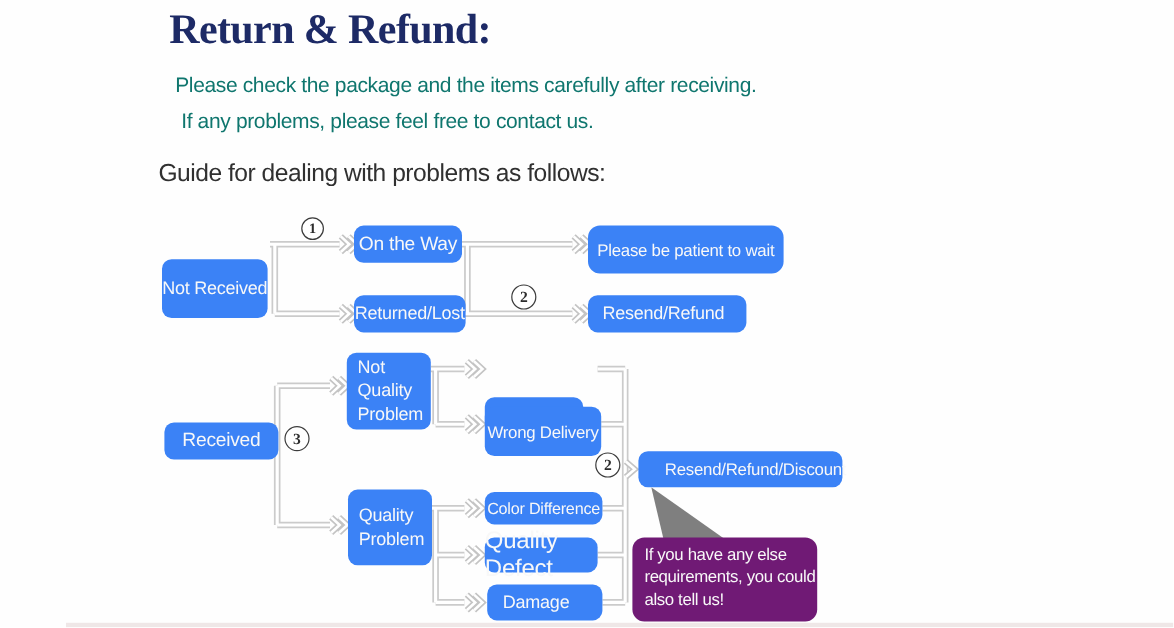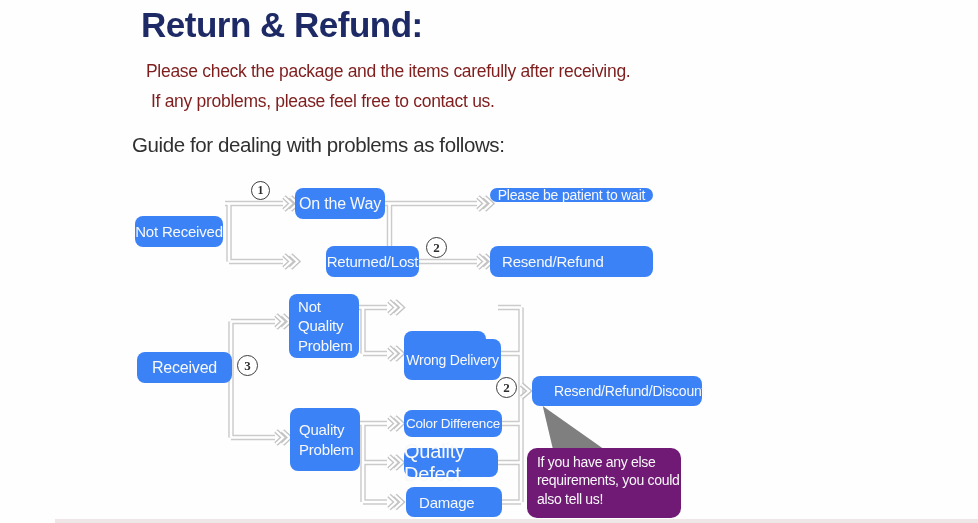--- a/index.html
+++ b/index.html
@@ -2,25 +2,25 @@
 <html><head>
 <meta charset="utf-8">
 <style>
   html,body{margin:0;padding:0;background:#ffffff;}
   .canvas{
     position:relative;width:978px;height:523px;background:#fefefe;
     overflow:hidden;font-family:"Liberation Sans",sans-serif;
   }
   .title{
     position:absolute;left:141px;top:5px;
-    font-family:Liberation Sans, sans-serif;font-weight:bold;
+    font-family:Liberation Serif, serif;font-weight:bold;
     font-size:35px;color:#1d2a66;letter-spacing:-0.5px;white-space:nowrap;
   }
   .intro{
-    position:absolute;font-size:17.5px;color:#7f1d1d;letter-spacing:-0.3px;white-space:nowrap;
+    position:absolute;font-size:17.5px;color:#0f766e;letter-spacing:-0.3px;white-space:nowrap;
   }
   .intro1{left:146px;top:61px;}
   .intro2{left:151px;top:91px;}
   .guide{
     position:absolute;left:132px;top:133px;font-size:20.5px;color:#303030;
     letter-spacing:-0.4px;white-space:nowrap;
   }
   .flow-svg{position:absolute;left:0;top:0;}
   .node{
     position:absolute;background:#3b82f6;color:#f8f8f8;border-radius:8px;
@@ -99,25 +99,25 @@
                M276,431 l7,6.5 l-7,6.5 M282.5,431 l7,6.5 l-7,6.5
                M389,301 l7,6.5 l-7,6.5 M395,301 l7,6.5 l-7,6.5
                M389,347 l7,6.5 l-7,6.5 M395,347 l7,6.5 l-7,6.5
                M389,417 l7,6.5 l-7,6.5 M395,417 l7,6.5 l-7,6.5
                M389,456 l7,6.5 l-7,6.5 M395,456 l7,6.5 l-7,6.5
                M389,495.5 l7,6.5 l-7,6.5 M395,495.5 l7,6.5 l-7,6.5
                M521.5,384.5 l7.5,6.5 l-7.5,6.5"></path>
     </g>
   </svg>
 
-  <div class="node" style="left:135px;top:216px;width:88px;height:31px;font-size:15px;">Not Received</div>
+  <div class="node" style="left:135px;top:216px;width:88px;height:49px;font-size:15px;">Not Received</div>
   <div class="node" style="left:295px;top:188px;width:90px;height:31px;font-size:16px;">On the Way</div>
-  <div class="node" style="left:490px;top:188px;width:163px;height:14px;font-size:14px;">Please be patient to wait</div>
-  <div class="node" style="left:295px;top:246px;width:93px;height:31px;font-size:15px;margin-left:31px;">Returned/Lost</div>
-  <div class="node left" style="left:490px;top:246px;width:163px;height:31px;font-size:15px;padding-left:12px;">Resend/Refund</div>
+  <div class="node" style="left:490px;top:188px;width:163px;height:40px;font-size:14px;border-radius:10px;">Please be patient to wait</div>
+  <div class="node" style="left:295px;top:246px;width:93px;height:31px;font-size:15px;">Returned/Lost</div>
+  <div class="node left" style="left:490px;top:246px;width:132px;height:31px;font-size:15px;padding-left:12px;">Resend/Refund</div>
   <div class="node" style="left:137px;top:352px;width:95px;height:31px;font-size:16px;">Received</div>
   <div class="node left" style="left:289px;top:294px;width:70px;height:64px;font-size:15px;line-height:1.28;padding-left:9px;">Not Quality Problem</div>
   <div class="node" style="left:404px;top:293px;width:82px;height:29px;font-size:12px;margin-top:38px;">Not fit</div>
   <div class="node" style="left:404px;top:339px;width:97px;height:41px;font-size:14px;">Wrong Delivery</div>
   <div class="node left" style="left:290px;top:408px;width:70px;height:63px;font-size:15px;line-height:1.28;padding-left:9px;">Quality Problem</div>
   <div class="node" style="left:404px;top:410px;width:98px;height:27px;font-size:13.5px;">Color Difference</div>
   <div class="node" style="left:404px;top:448px;width:94px;height:29px;font-size:20px;">Quality Defect</div>
   <div class="node left" style="left:406px;top:487px;width:96px;height:30px;font-size:15px;padding-left:13px;">Damage</div>
   <div class="node left" style="left:532px;top:376px;width:170px;height:30px;font-size:14px;padding-left:22px;">Resend/Refund/Discount</div>
 

